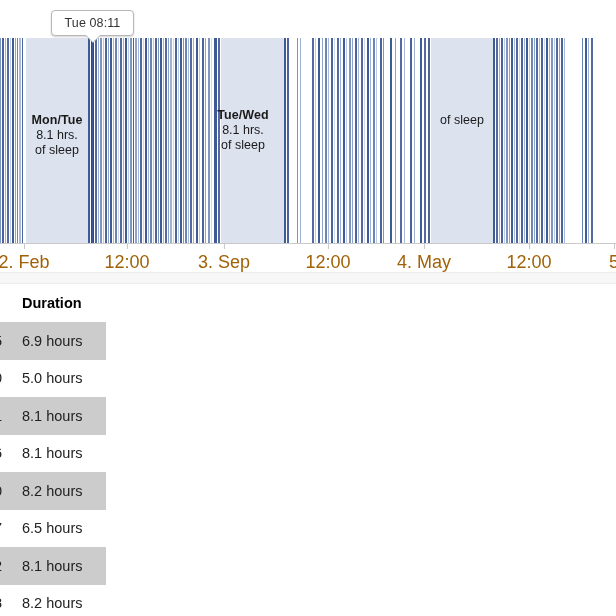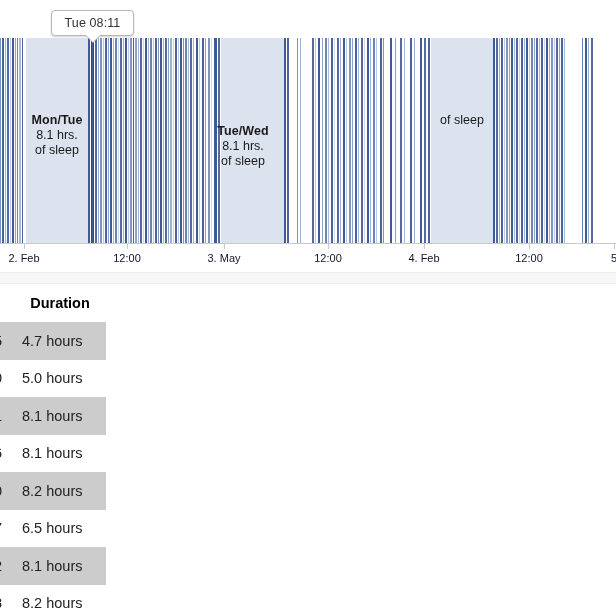--- a/index.html
+++ b/index.html
@@ -119,22 +119,22 @@
   }
   .tick {
     position: absolute;
     top: 0;
     width: 1px; height: 6px;
     background: #c9c9c9;
   }
   .tick-label {
     position: absolute;
     top: 9px;
-    font-size: 11px;
-    color: #0f172a;
+    font-size: 18px;
+    color: #a16207;
     white-space: nowrap;
     transform: translateX(-50%);
   }
 
   
   #separator {
     position: absolute;
     left: 0; top: 262px;
     width: 616px; height: 12px;
     background: #f7f7f7;
@@ -149,21 +149,21 @@
     width: 616px; height: 342px;
     background: #ffffff;
   }
   table#sleep-table {
     border-collapse: collapse;
     width: 616px;
     table-layout: fixed;
     margin-left: -14px;
   }
   table#sleep-table th {
-    text-align: center;
+    text-align: left;
     font-size: 14.5px;
     font-weight: bold;
     color: #000000;
     padding: 10px 8px 10px 8px;
     height: 38px;
     vertical-align: middle;
   }
   table#sleep-table td {
     font-size: 14.5px;
     color: #222222;
@@ -330,45 +330,45 @@
           <div class="bar" style="left: 585px; width: 2px; background: rgb(63, 91, 150);"></div>
           <div class="bar" style="left: 588px; width: 1px; background: rgb(159, 178, 212);"></div>
           <div class="bar" style="left: 591px; width: 2px; background: rgb(83, 105, 159);"></div>
         </div>
       <div id="labels-layer">
           <div class="band-label" style="left: -3px; width: 120px; top: 75px;">
             <span class="bl-title">Mon/Tue</span>
             <span class="bl-hrs">8.1 hrs.</span>
             <span class="bl-sleep">of sleep</span>
           </div>
-          <div class="band-label" style="left: 193px; width: 100px; top: 86px;">
+          <div class="band-label" style="left: 193px; width: 100px; top: 70px;">
             <span class="bl-title">Tue/Wed</span>
             <span class="bl-hrs">8.1 hrs.</span>
             <span class="bl-sleep">of sleep</span>
           </div>
           <div class="band-label" style="left: 402px; width: 120px; top: 75px;">
             <span class="bl-sleep">of sleep</span>
           </div>
         </div>
       <div id="crosshair" style="left: 92px;"></div>
     </div>
 
     <div id="axis">
       <div id="axis-line"></div>
       <div id="ticks-layer">
           <div class="tick" style="left: 24px;"></div>
           <div class="tick-label" style="left: 24px;">2. Feb</div>
           <div class="tick" style="left: 127px;"></div>
           <div class="tick-label" style="left: 127px;">12:00</div>
           <div class="tick" style="left: 224px;"></div>
-          <div class="tick-label" style="left: 224px;">3. May</div>
+          <div class="tick-label" style="left: 224px;">3. Sep</div>
           <div class="tick" style="left: 328px;"></div>
           <div class="tick-label" style="left: 328px;">12:00</div>
           <div class="tick" style="left: 424px;"></div>
-          <div class="tick-label" style="left: 424px;">4. Feb</div>
+          <div class="tick-label" style="left: 424px;">4. May</div>
           <div class="tick" style="left: 529px;"></div>
           <div class="tick-label" style="left: 529px;">12:00</div>
           <div class="tick" style="left: 614px;"></div>
           <div class="tick-label" style="left: 614px;">5</div>
         </div>
     </div>
   </div>
 
   <div id="separator"></div>
 
@@ -382,21 +382,21 @@
       <thead>
         <tr>
           <th></th>
           <th>Duration</th>
           <th></th>
         </tr>
       </thead>
       <tbody id="table-body">
           <tr class="row-hl">
             <td class="cell-a">5</td>
-            <td class="cell-b">4.7 hours</td>
+            <td class="cell-b">6.9 hours</td>
             <td class="cell-blank"></td>
           </tr>
           <tr class="row-plain">
             <td class="cell-a">0</td>
             <td class="cell-b">5.0 hours</td>
             <td class="cell-blank"></td>
           </tr>
           <tr class="row-hl">
             <td class="cell-a">1</td>
             <td class="cell-b">8.1 hours</td>

